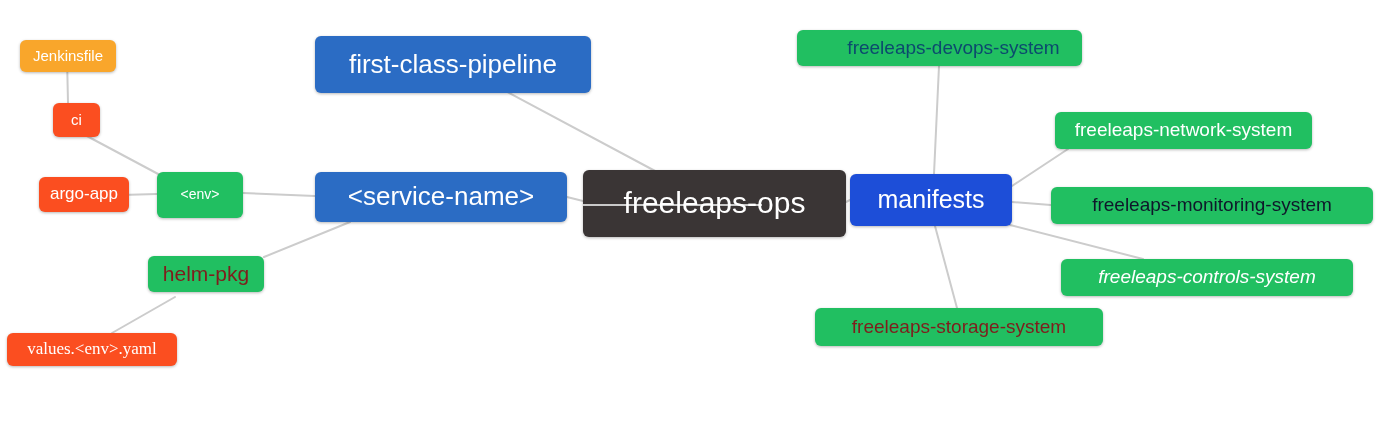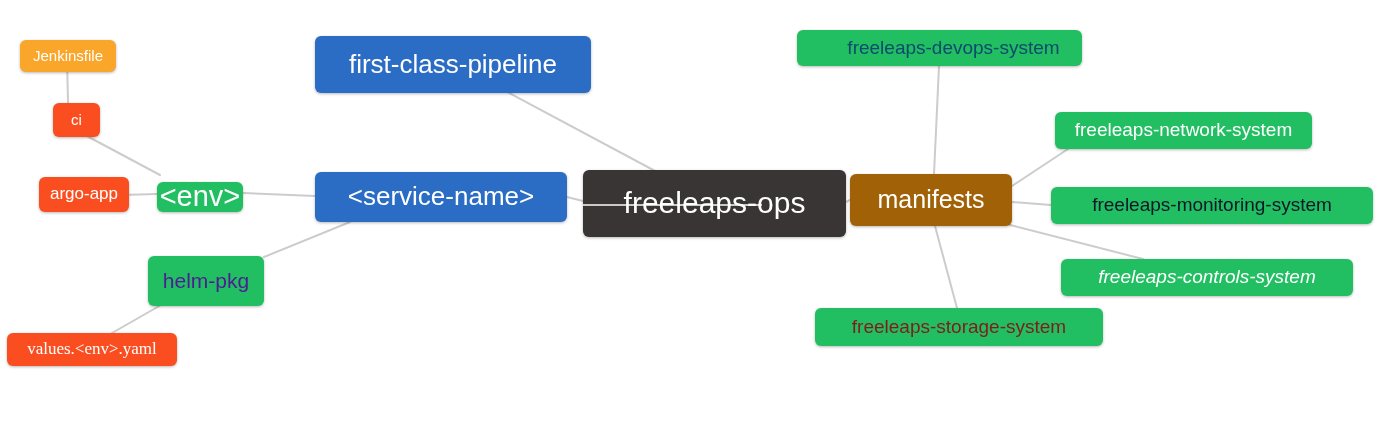--- a/index.html
+++ b/index.html
@@ -70,40 +70,40 @@
 
   <div class="node" style="left: 20px; top: 25px; width: 96px; height: 32px; background: rgb(249, 166, 43); color: rgb(255, 255, 255); font-size: 15px; margin-top: 15px;">
       <span class="label">Jenkinsfile</span>
     </div>
   <div class="node" style="left: 53px; top: 103px; width: 47px; height: 34px; background: rgb(251, 78, 32); color: rgb(255, 255, 255); font-size: 15px;">
       <span class="label">ci</span>
     </div>
   <div class="node" style="left: 31px; top: 177px; width: 90px; height: 35px; background: rgb(251, 78, 32); color: rgb(255, 255, 255); font-size: 17px; margin-left: 8px;">
       <span class="label">argo-app</span>
     </div>
-  <div class="node" style="left: 157px; top: 172px; width: 86px; height: 30px; background: rgb(33, 191, 97); color: rgb(255, 255, 255); font-size: 29px; margin-top: 10px;">
+  <div class="node" style="left: 157px; top: 172px; width: 86px; height: 46px; background: rgb(33, 191, 97); color: rgb(255, 255, 255); font-size: 14px;">
       <span class="label">&lt;env&gt;</span>
     </div>
-  <div class="node" style="left: 148px; top: 256px; width: 116px; height: 50px; background: rgb(33, 191, 97); color: #4c1d95; font-size: 21px;">
+  <div class="node" style="left: 148px; top: 256px; width: 116px; height: 36px; background: rgb(33, 191, 97); color: #7f1d1d; font-size: 21px;">
       <span class="label">helm-pkg</span>
     </div>
   <div class="node" style="left: 7px; top: 333px; width: 170px; height: 33px; background: rgb(251, 78, 32); color: rgb(255, 255, 255); font-size: 17px; font-family: Liberation Serif, serif;">
       <span class="label">values.&lt;env&gt;.yaml</span>
     </div>
   <div class="node" style="left: 315px; top: 36px; width: 276px; height: 57px; background: rgb(43, 108, 196); color: rgb(255, 255, 255); font-size: 26px;">
       <span class="label">first-class-pipeline</span>
     </div>
   <div class="node" style="left: 315px; top: 172px; width: 252px; height: 50px; background: rgb(43, 108, 196); color: rgb(255, 255, 255); font-size: 26px;">
       <span class="label">&lt;service-name&gt;</span>
     </div>
   <div class="node" style="left: 583px; top: 170px; width: 263px; height: 67px; background: rgb(58, 53, 53); color: rgb(255, 255, 255); font-size: 30px;">
       <span class="strike"></span>
       <span class="label">freeleaps-ops</span>
     </div>
-  <div class="node" style="left: 850px; top: 174px; width: 162px; height: 52px; background: #a16207; color: rgb(255, 255, 255); font-size: 25px;">
+  <div class="node" style="left: 850px; top: 174px; width: 162px; height: 52px; background: #1d4ed8; color: rgb(255, 255, 255); font-size: 25px;">
       <span class="label">manifests</span>
     </div>
   <div class="node" style="left: 797px; top: 30px; width: 285px; height: 36px; background: rgb(33, 191, 97); color: #0c4a6e; font-size: 19px; padding-left: 28px;">
       <span class="label">freeleaps-devops-system</span>
     </div>
   <div class="node" style="left: 1055px; top: 112px; width: 257px; height: 37px; background: rgb(33, 191, 97); color: rgb(255, 255, 255); font-size: 19px;">
       <span class="label">freeleaps-network-system</span>
     </div>
   <div class="node" style="left: 1051px; top: 187px; width: 322px; height: 37px; background: rgb(33, 191, 97); color: #0f172a; font-size: 19px;">
       <span class="label">freeleaps-monitoring-system</span>

